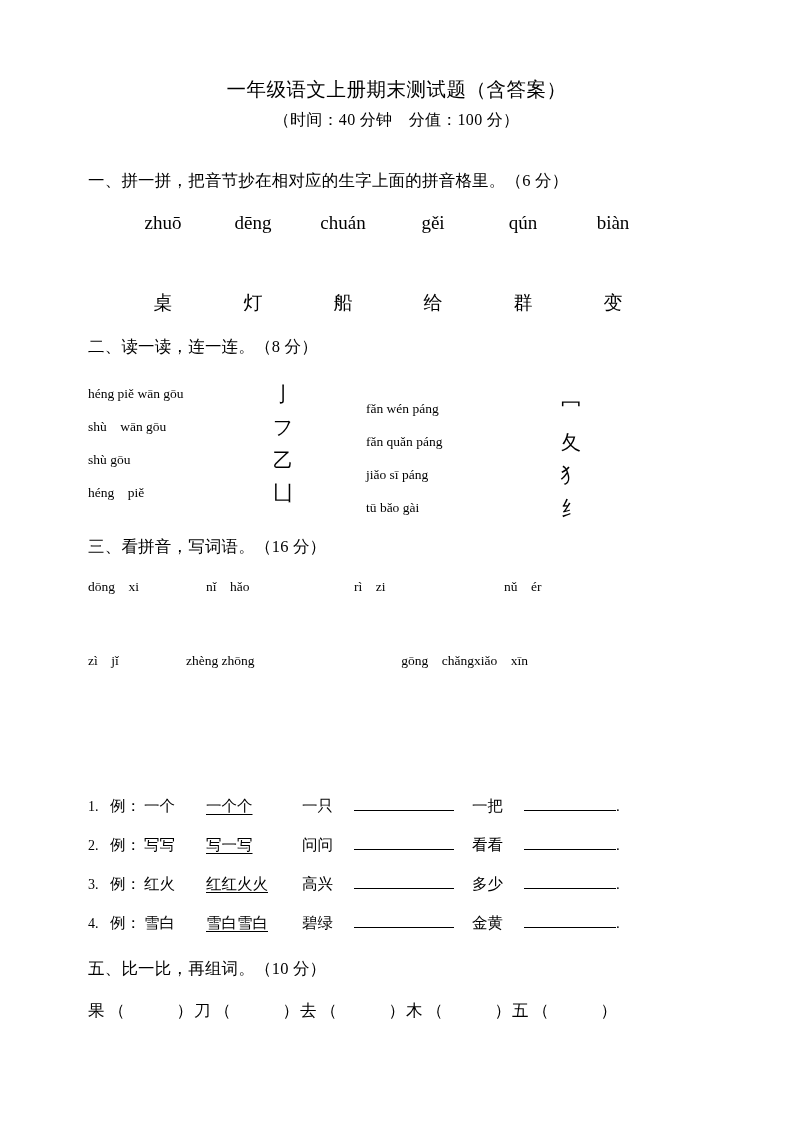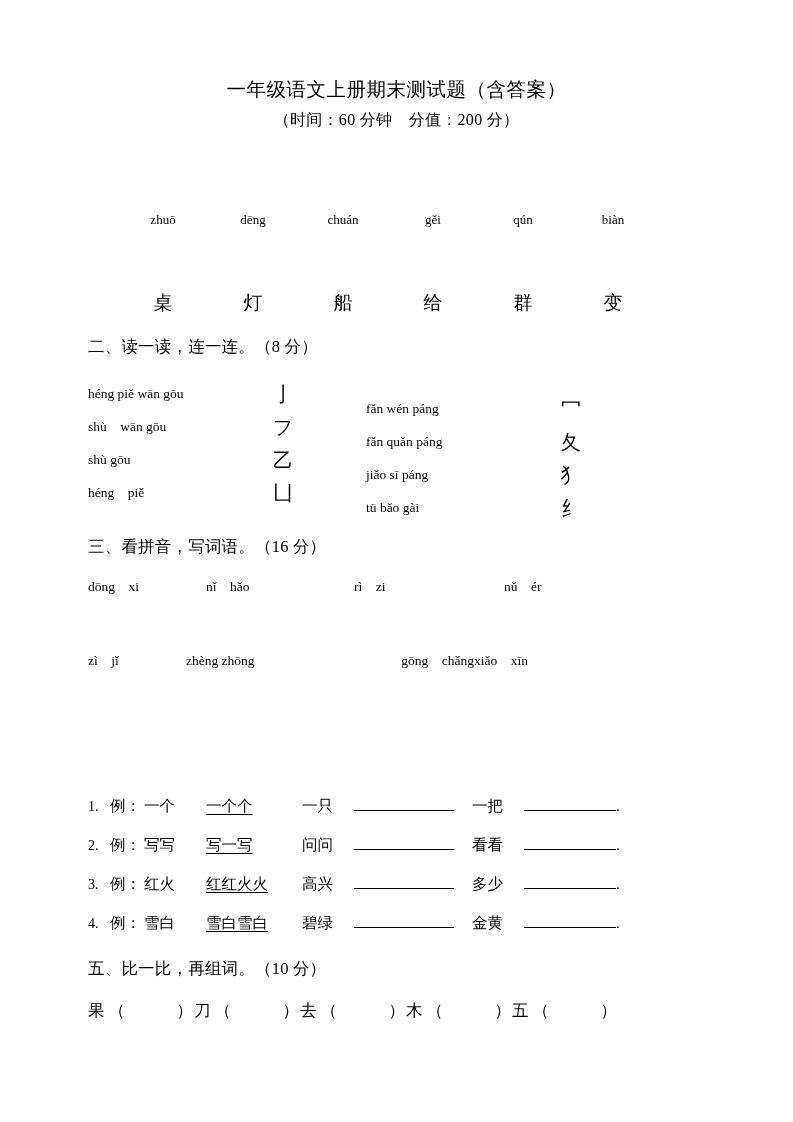--- a/index.html
+++ b/index.html
@@ -47,21 +47,21 @@
   
   .sec-head {
     position: absolute;
     left: 88px;
     font-size: 16.5px;
     white-space: nowrap;
     letter-spacing: 0.2px;
   }
 
   .pinyin {
-    font-size: 13px;
+    font-size: 19px;
     font-family: "Liberation Serif", "DejaVu Serif", serif;
   }
   .hanzi-lg {
     font-size: 19px;
   }
 
   
   .row {
     position: absolute;
     display: flex;
@@ -163,22 +163,23 @@
   }
   .s5-char { margin-right: 4px; }
   .s5-paren { letter-spacing: 0.5px; }
 </style>
 </head>
 <body>
 
 <div class="page">
 
   <div class="doc-title">一年级语文上册期末测试题（含答案）</div>
-  <div class="doc-subtitle">（时间：60 分钟　分值：200 分）</div>
-
+  <div class="doc-subtitle">（时间：40 分钟　分值：100 分）</div>
+
+  <div class="sec-head" style="top:170px;">一、拼一拼，把音节抄在相对应的生字上面的拼音格里。（6 分）</div>
 
   <div class="row" id="sec1-pinyin-row">
     <span class="cell pinyin">zhuō</span>
     <span class="cell pinyin">dēng</span>
     <span class="cell pinyin">chuán</span>
     <span class="cell pinyin">gěi</span>
     <span class="cell pinyin">qún</span>
     <span class="cell pinyin">biàn</span>
   </div>
 

